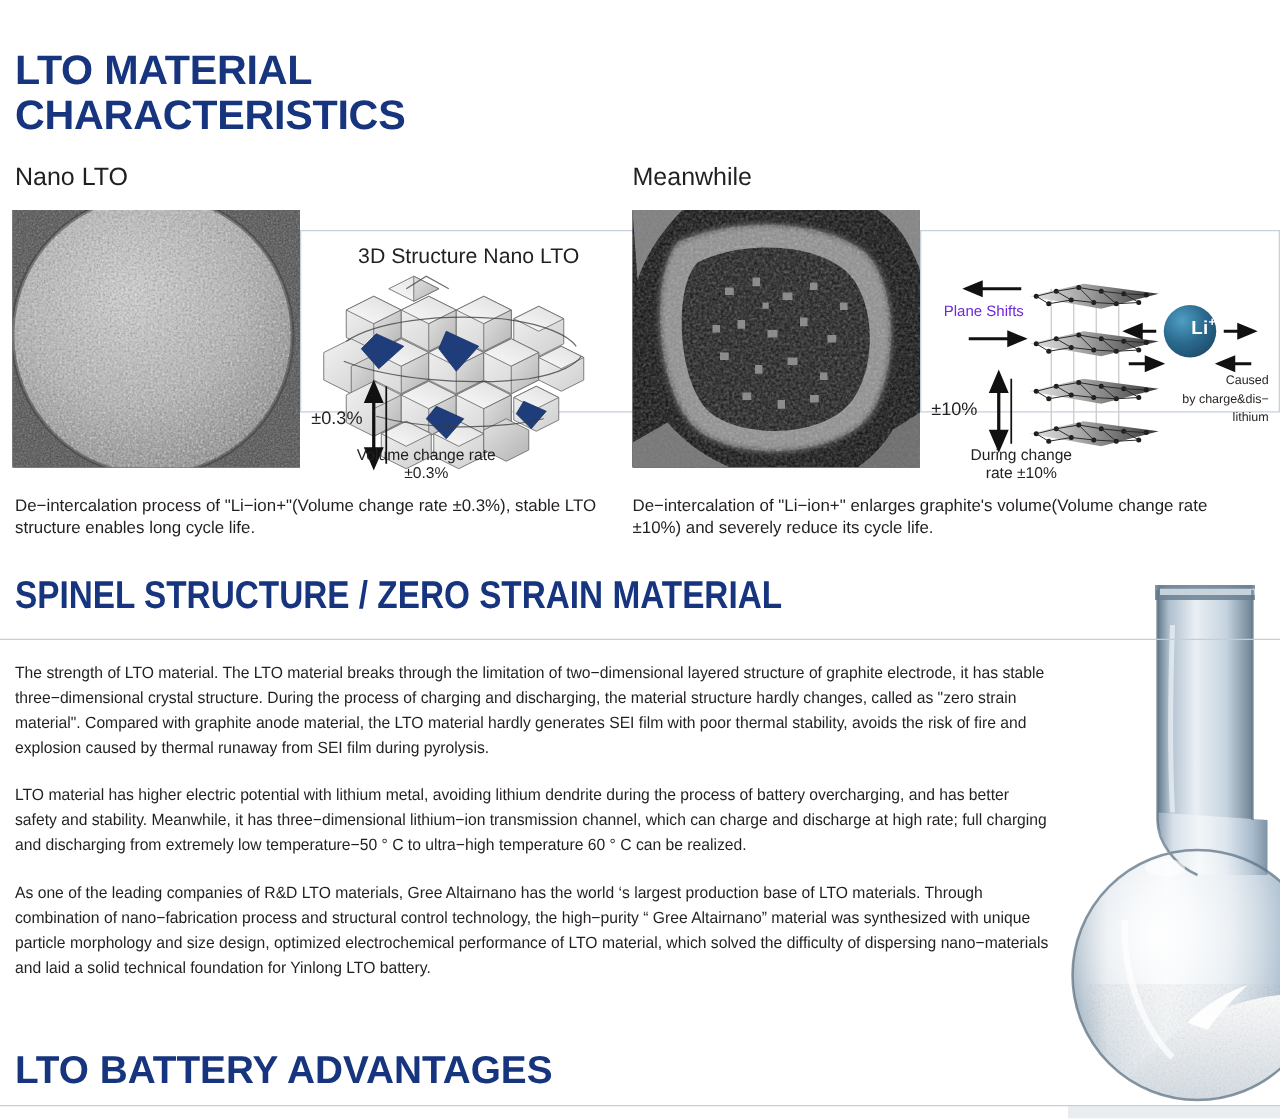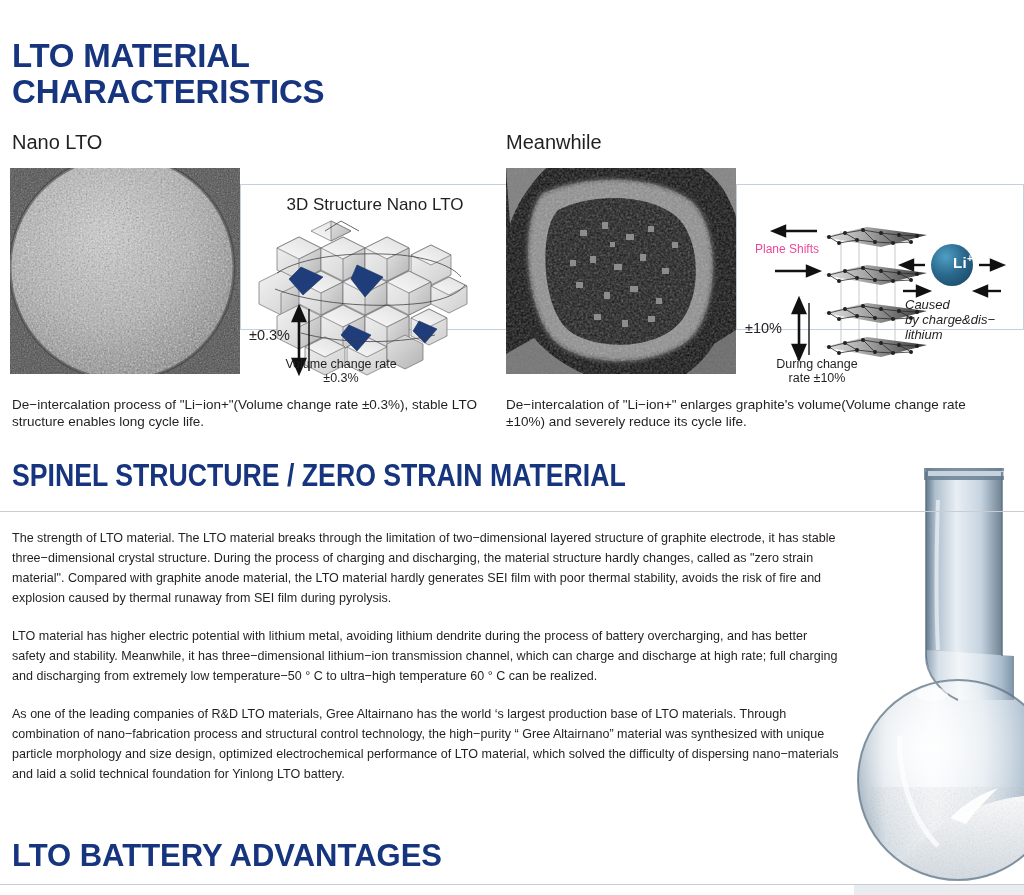--- a/index.html
+++ b/index.html
@@ -52,24 +52,24 @@
   }
   .panel-title.wide { font-size:16.5px; }
 
   .vc-label {
     position:absolute; font-size:14.5px; color:#231f20; white-space:nowrap;
   }
   .vc-caption {
     position:absolute; font-size:12.5px; color:#231f20; text-align:center;
     line-height:14px; white-space:nowrap;
   }
-  .axis-note { position:absolute; font-size:12px; color:#ec4899; white-space:nowrap; }
+  .axis-note { position:absolute; font-size:12px; color:#6d28d9; white-space:nowrap; }
   .cause-note {
-    position:absolute; font-size:13px; color:#231f20; text-align:left;
-    line-height:15px; white-space:nowrap;font-style:italic;
+    position:absolute; font-size:10px; color:#231f20; text-align:right;
+    line-height:15px; white-space:nowrap;
   }
 
   
   .caption {
     position:absolute; font-size:13.5px; line-height:17px; color:#231f20;
   }
 
   
   .body-wrap { position:absolute; left:12px; top:528px; width:862px; }
   .para {

